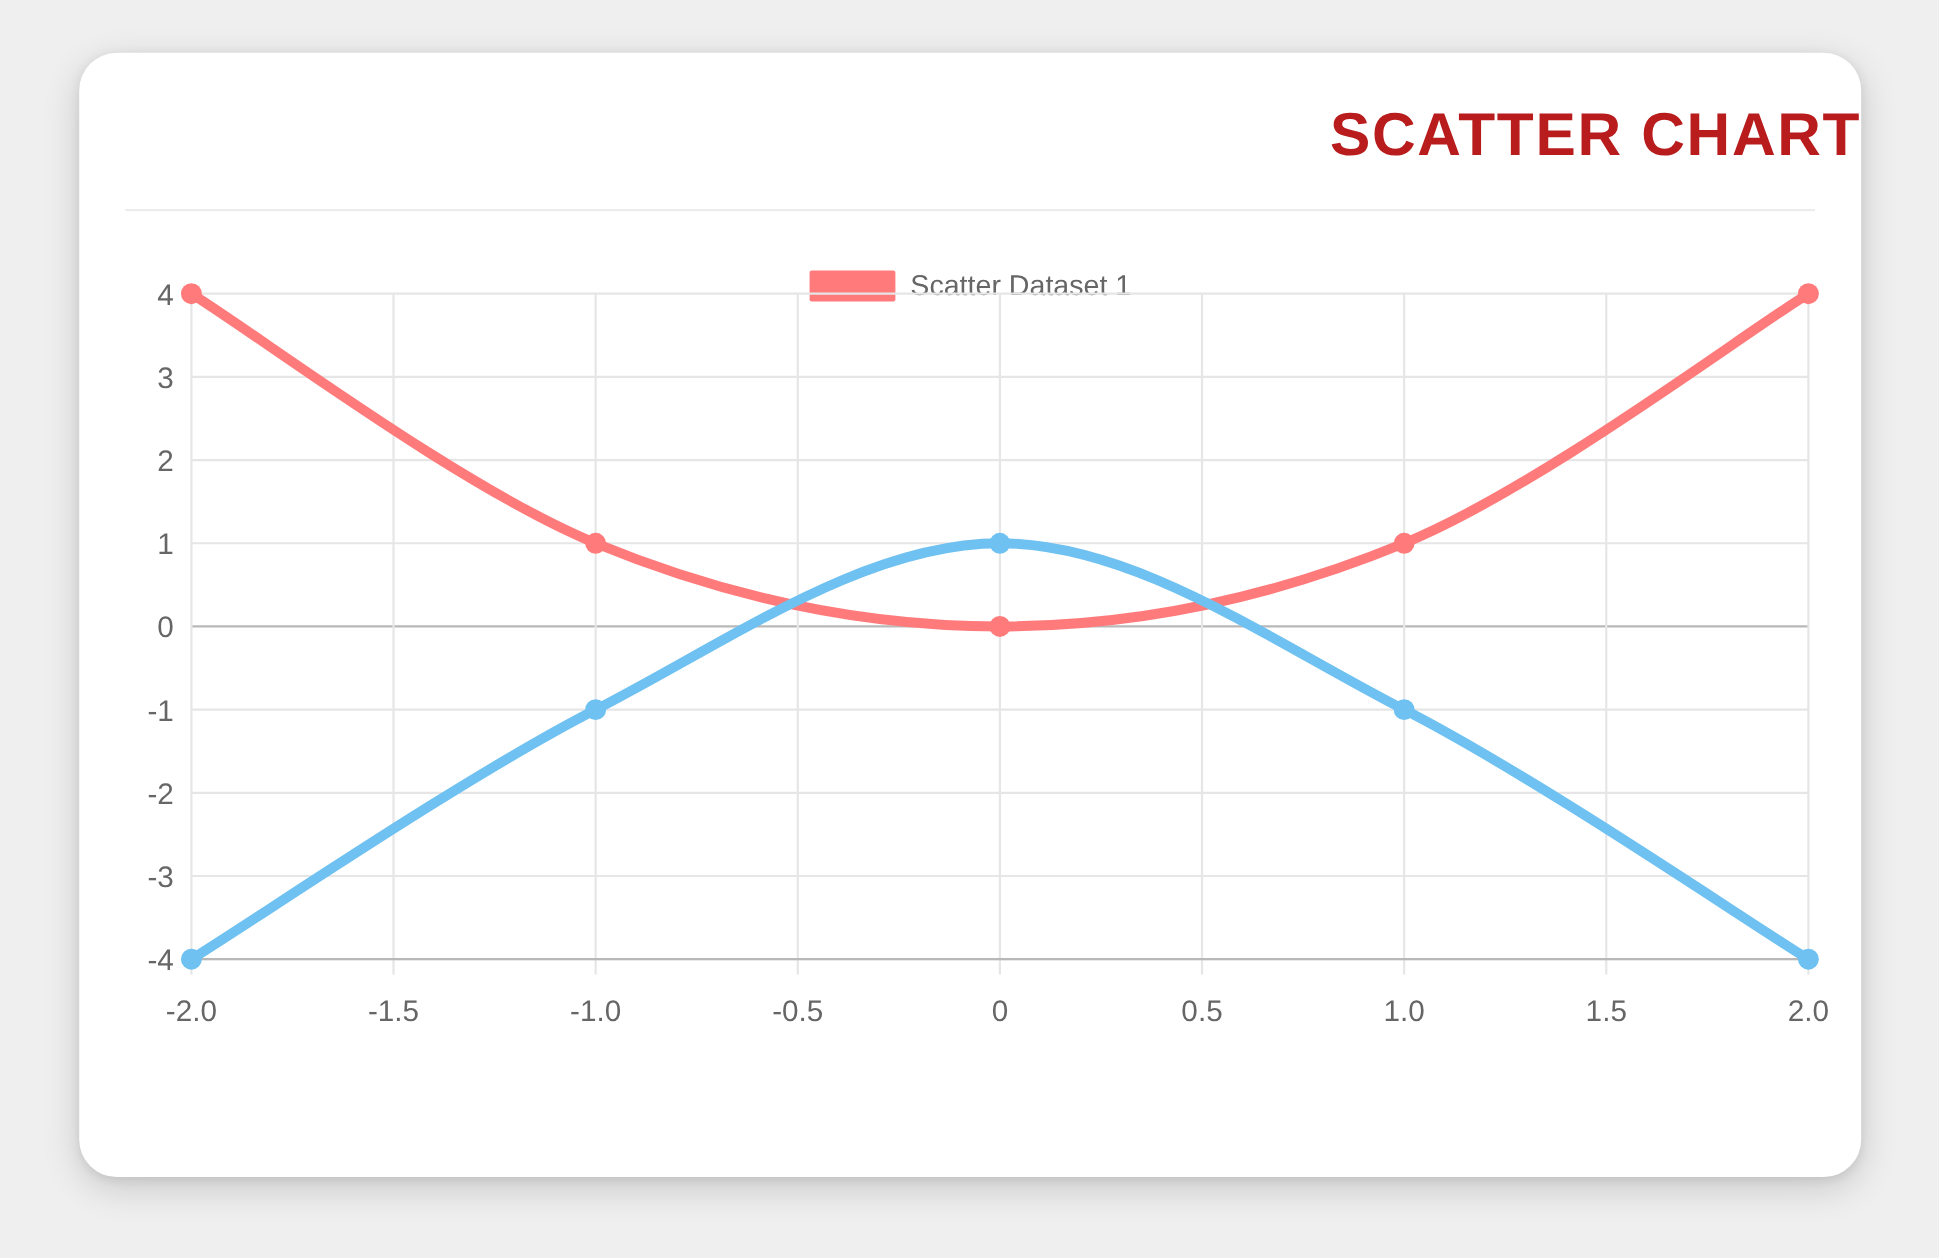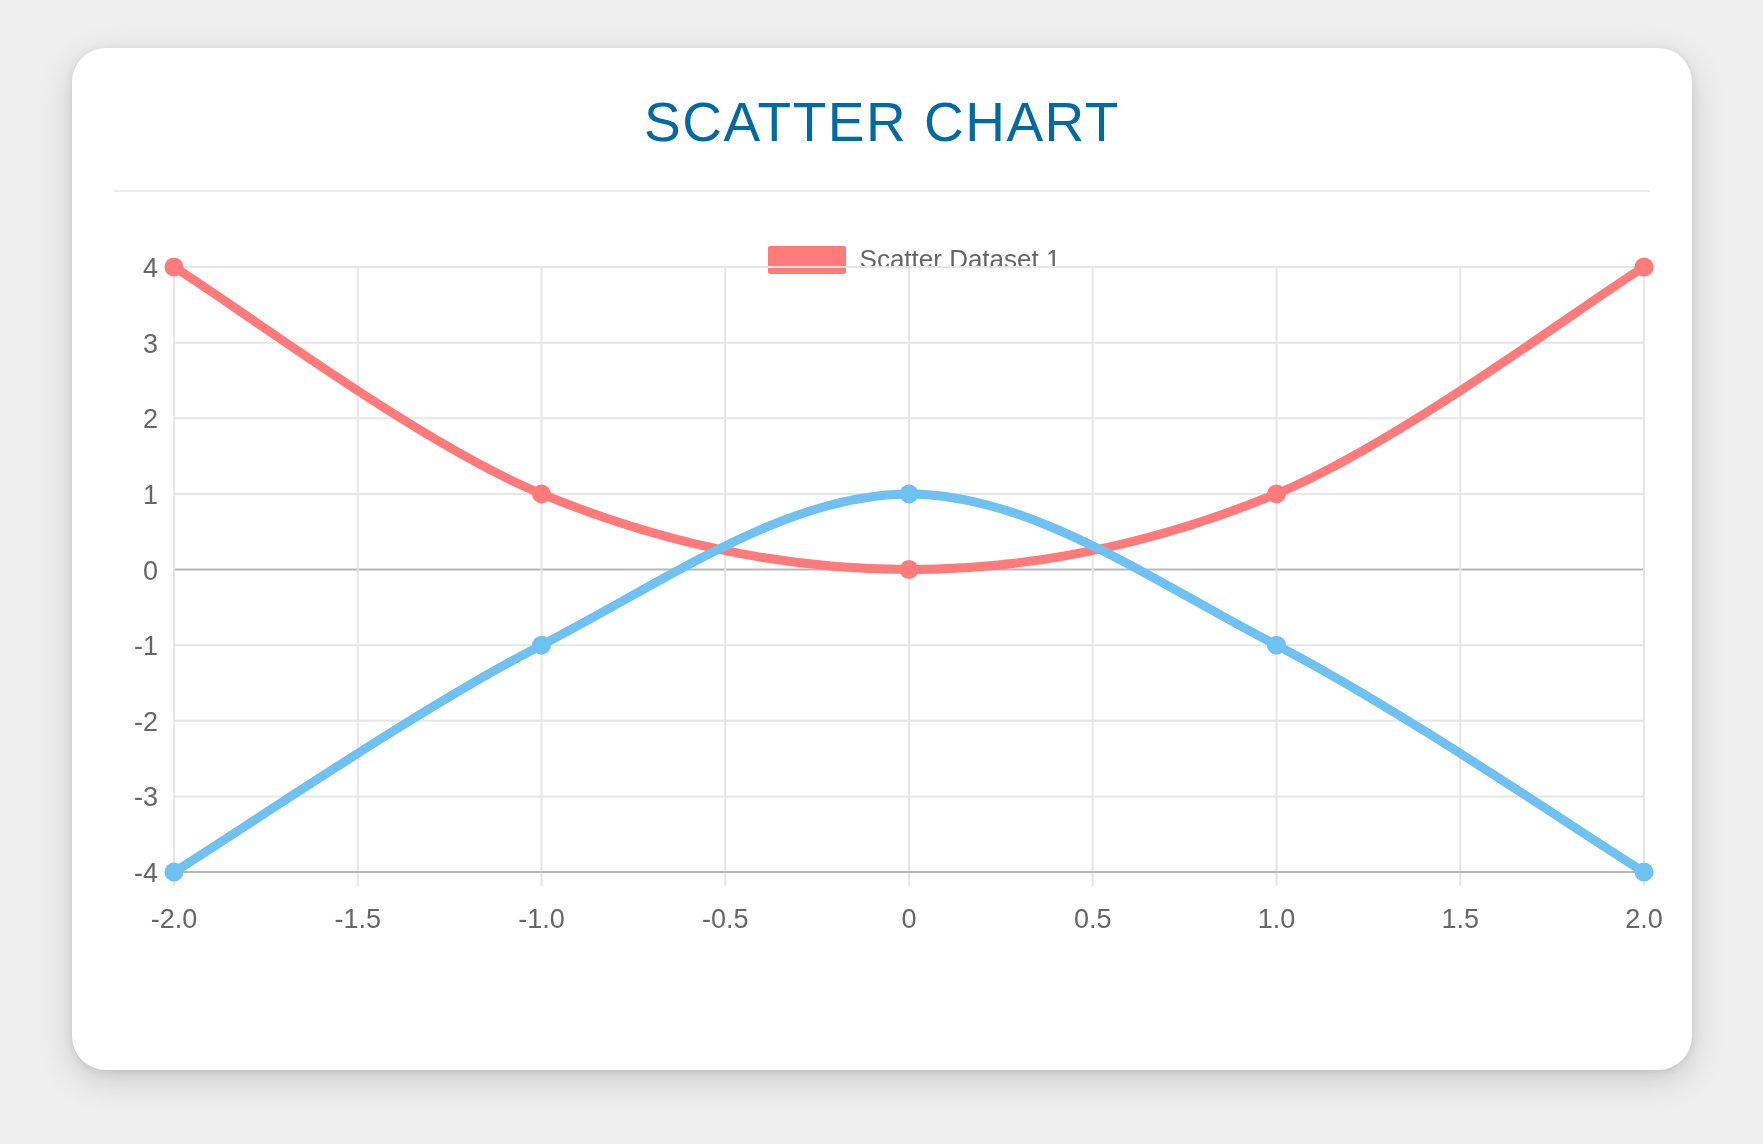--- a/index.html
+++ b/index.html
@@ -26,45 +26,44 @@
     background: #ffffff;
     border-radius: 34px;
     box-shadow: 0 10px 34px rgba(0,0,0,0.16), 0 2px 10px rgba(0,0,0,0.08);
     box-sizing: border-box;
   }
   #chart-title {
     position: absolute;
     left: 0;
     top: 42px;
     width: 100%;
-    text-align: center;
+    text-align: right;
     font-size: 55px;
-    font-weight: normal;
+    font-weight: bold;
     letter-spacing: 1.5px;
-    color: #0369a1;
+    color: #b91c1c;
     font-family: "Liberation Sans", sans-serif;
   }
   #title-divider {
     position: absolute;
     left: 42px;
     top: 142px;
     width: 1536px;
     height: 2px;
     background: #ececec;
   }
   #legend {
     position: absolute;
     left: 0;
     top: 196px;
     width: 100%;
     display: flex;
     justify-content: center;
     align-items: center;
     gap: 44px;
-    margin-left: 32px;
   }
   .legend-item {
     display: flex;
     align-items: center;
     gap: 14px;
   }
   .legend-swatch {
     width: 78px;
     height: 28px;
     border-radius: 2px;

